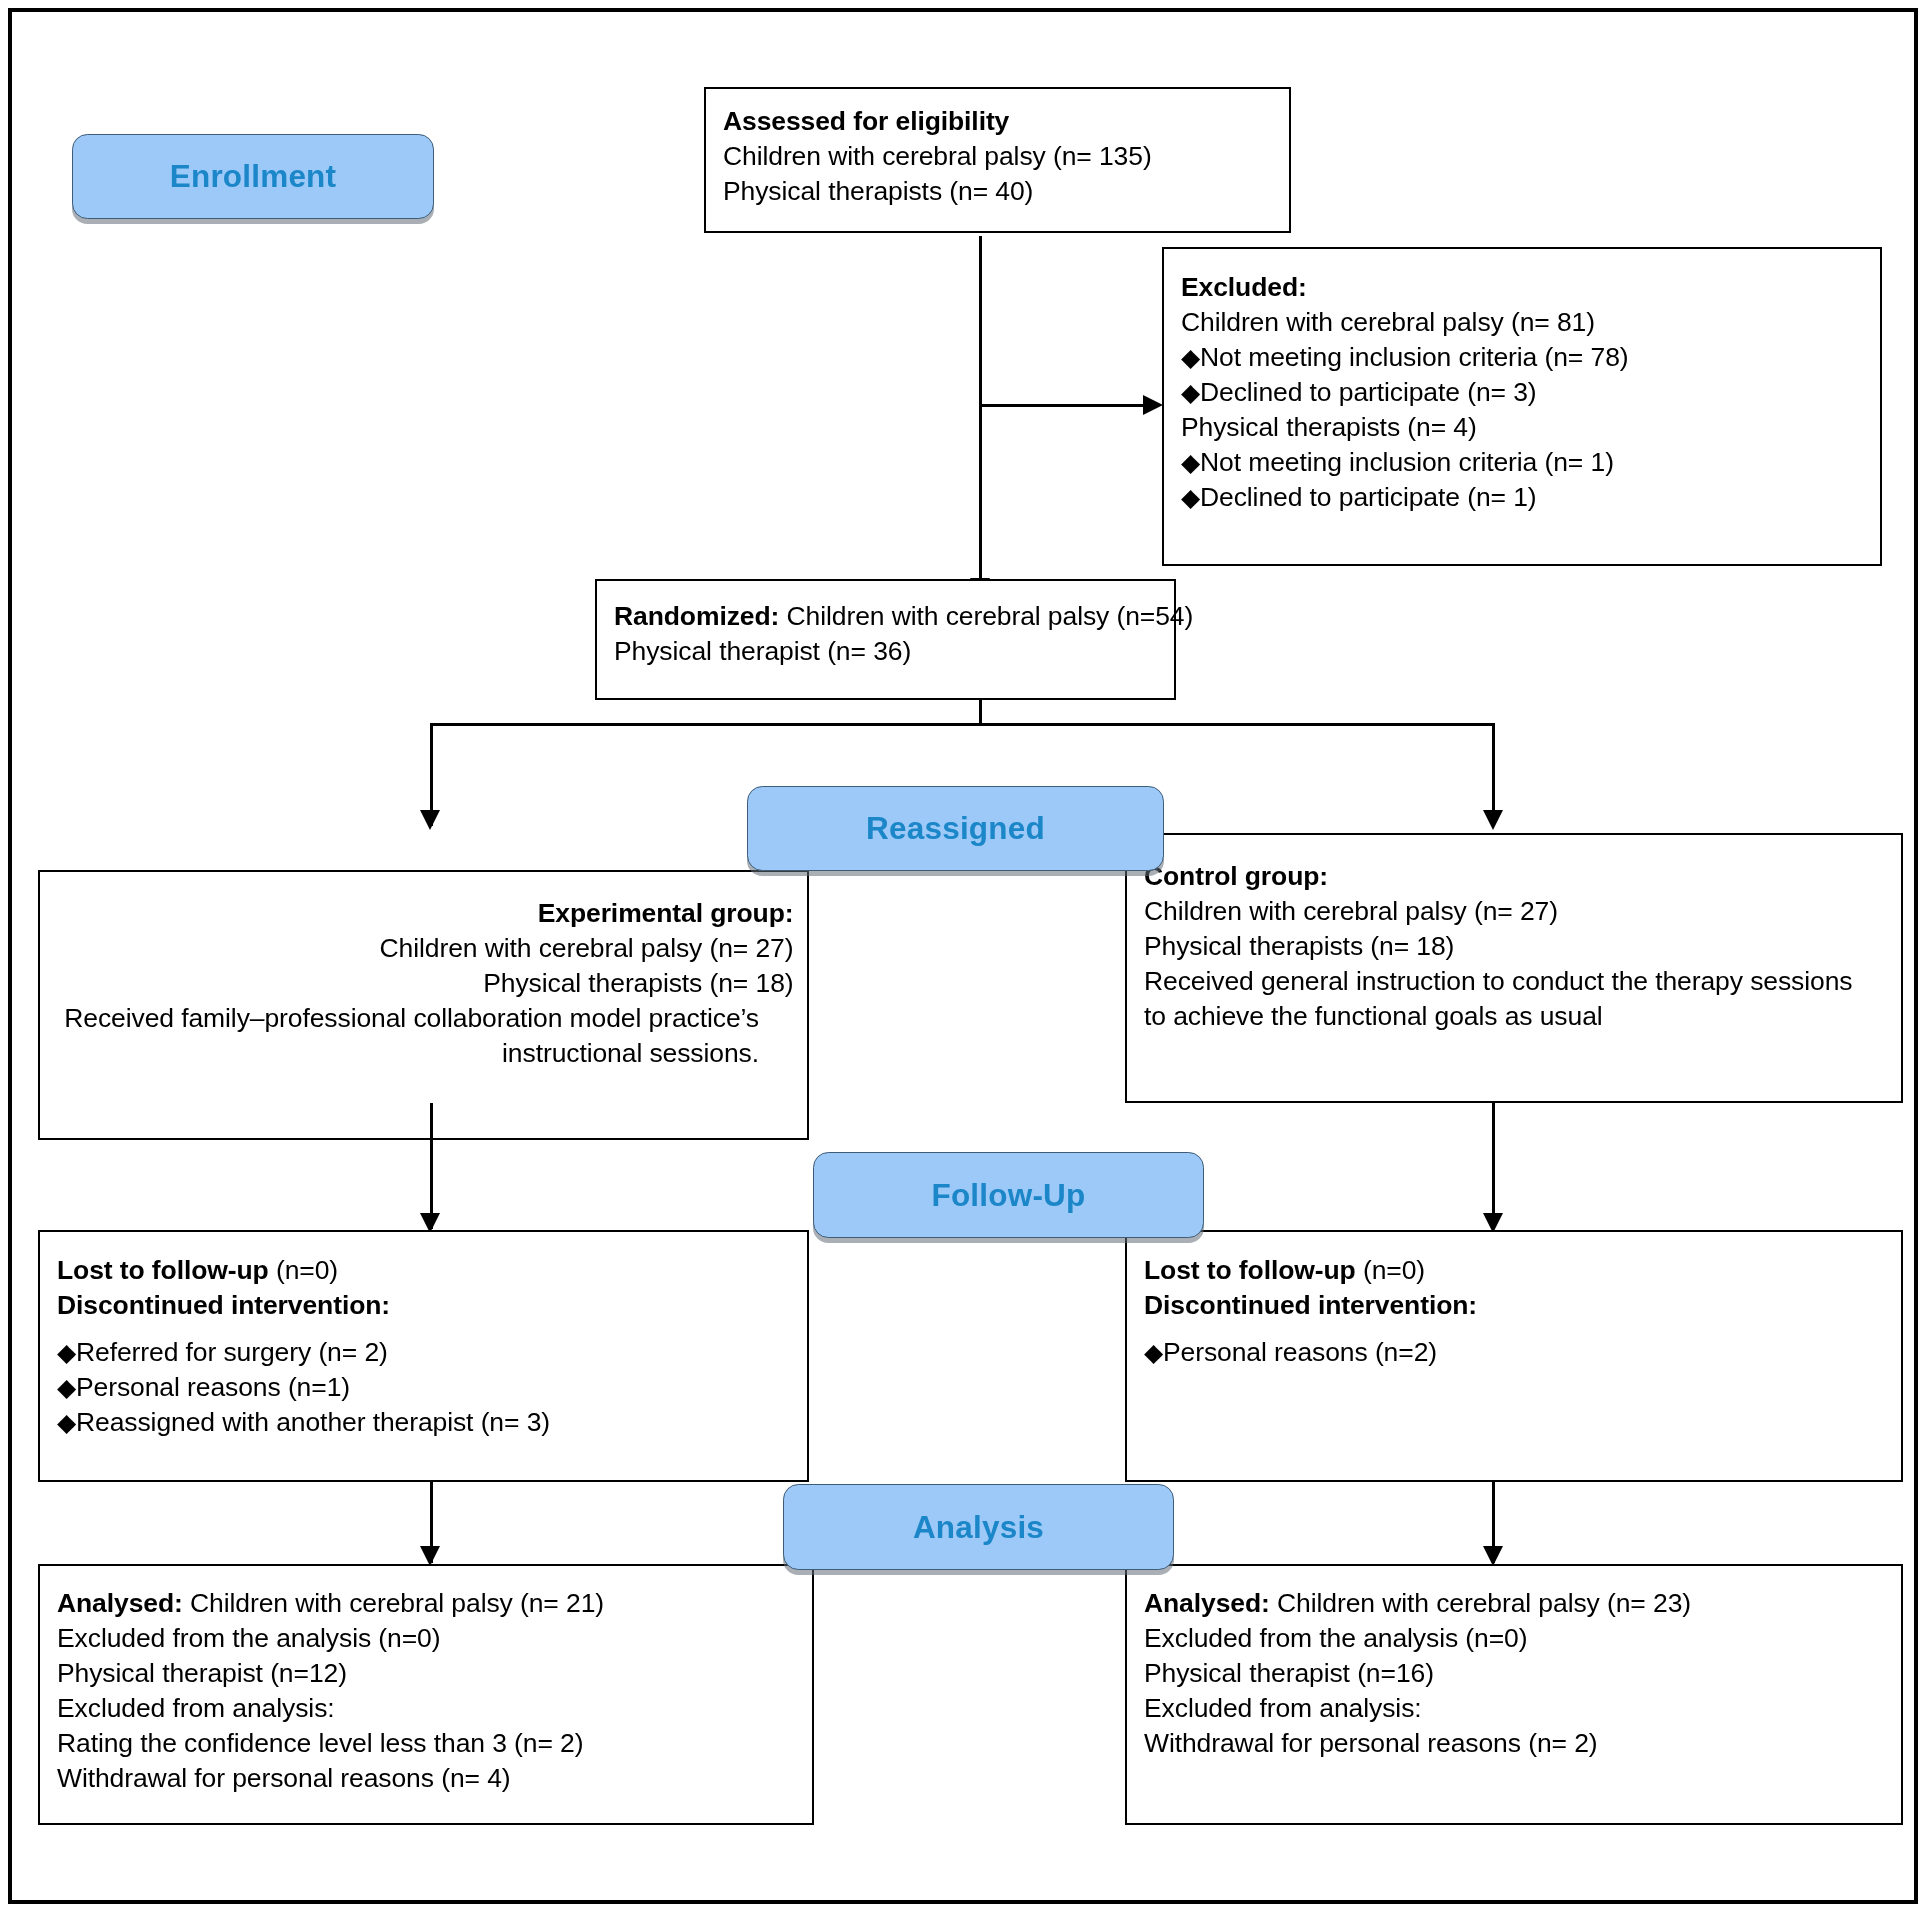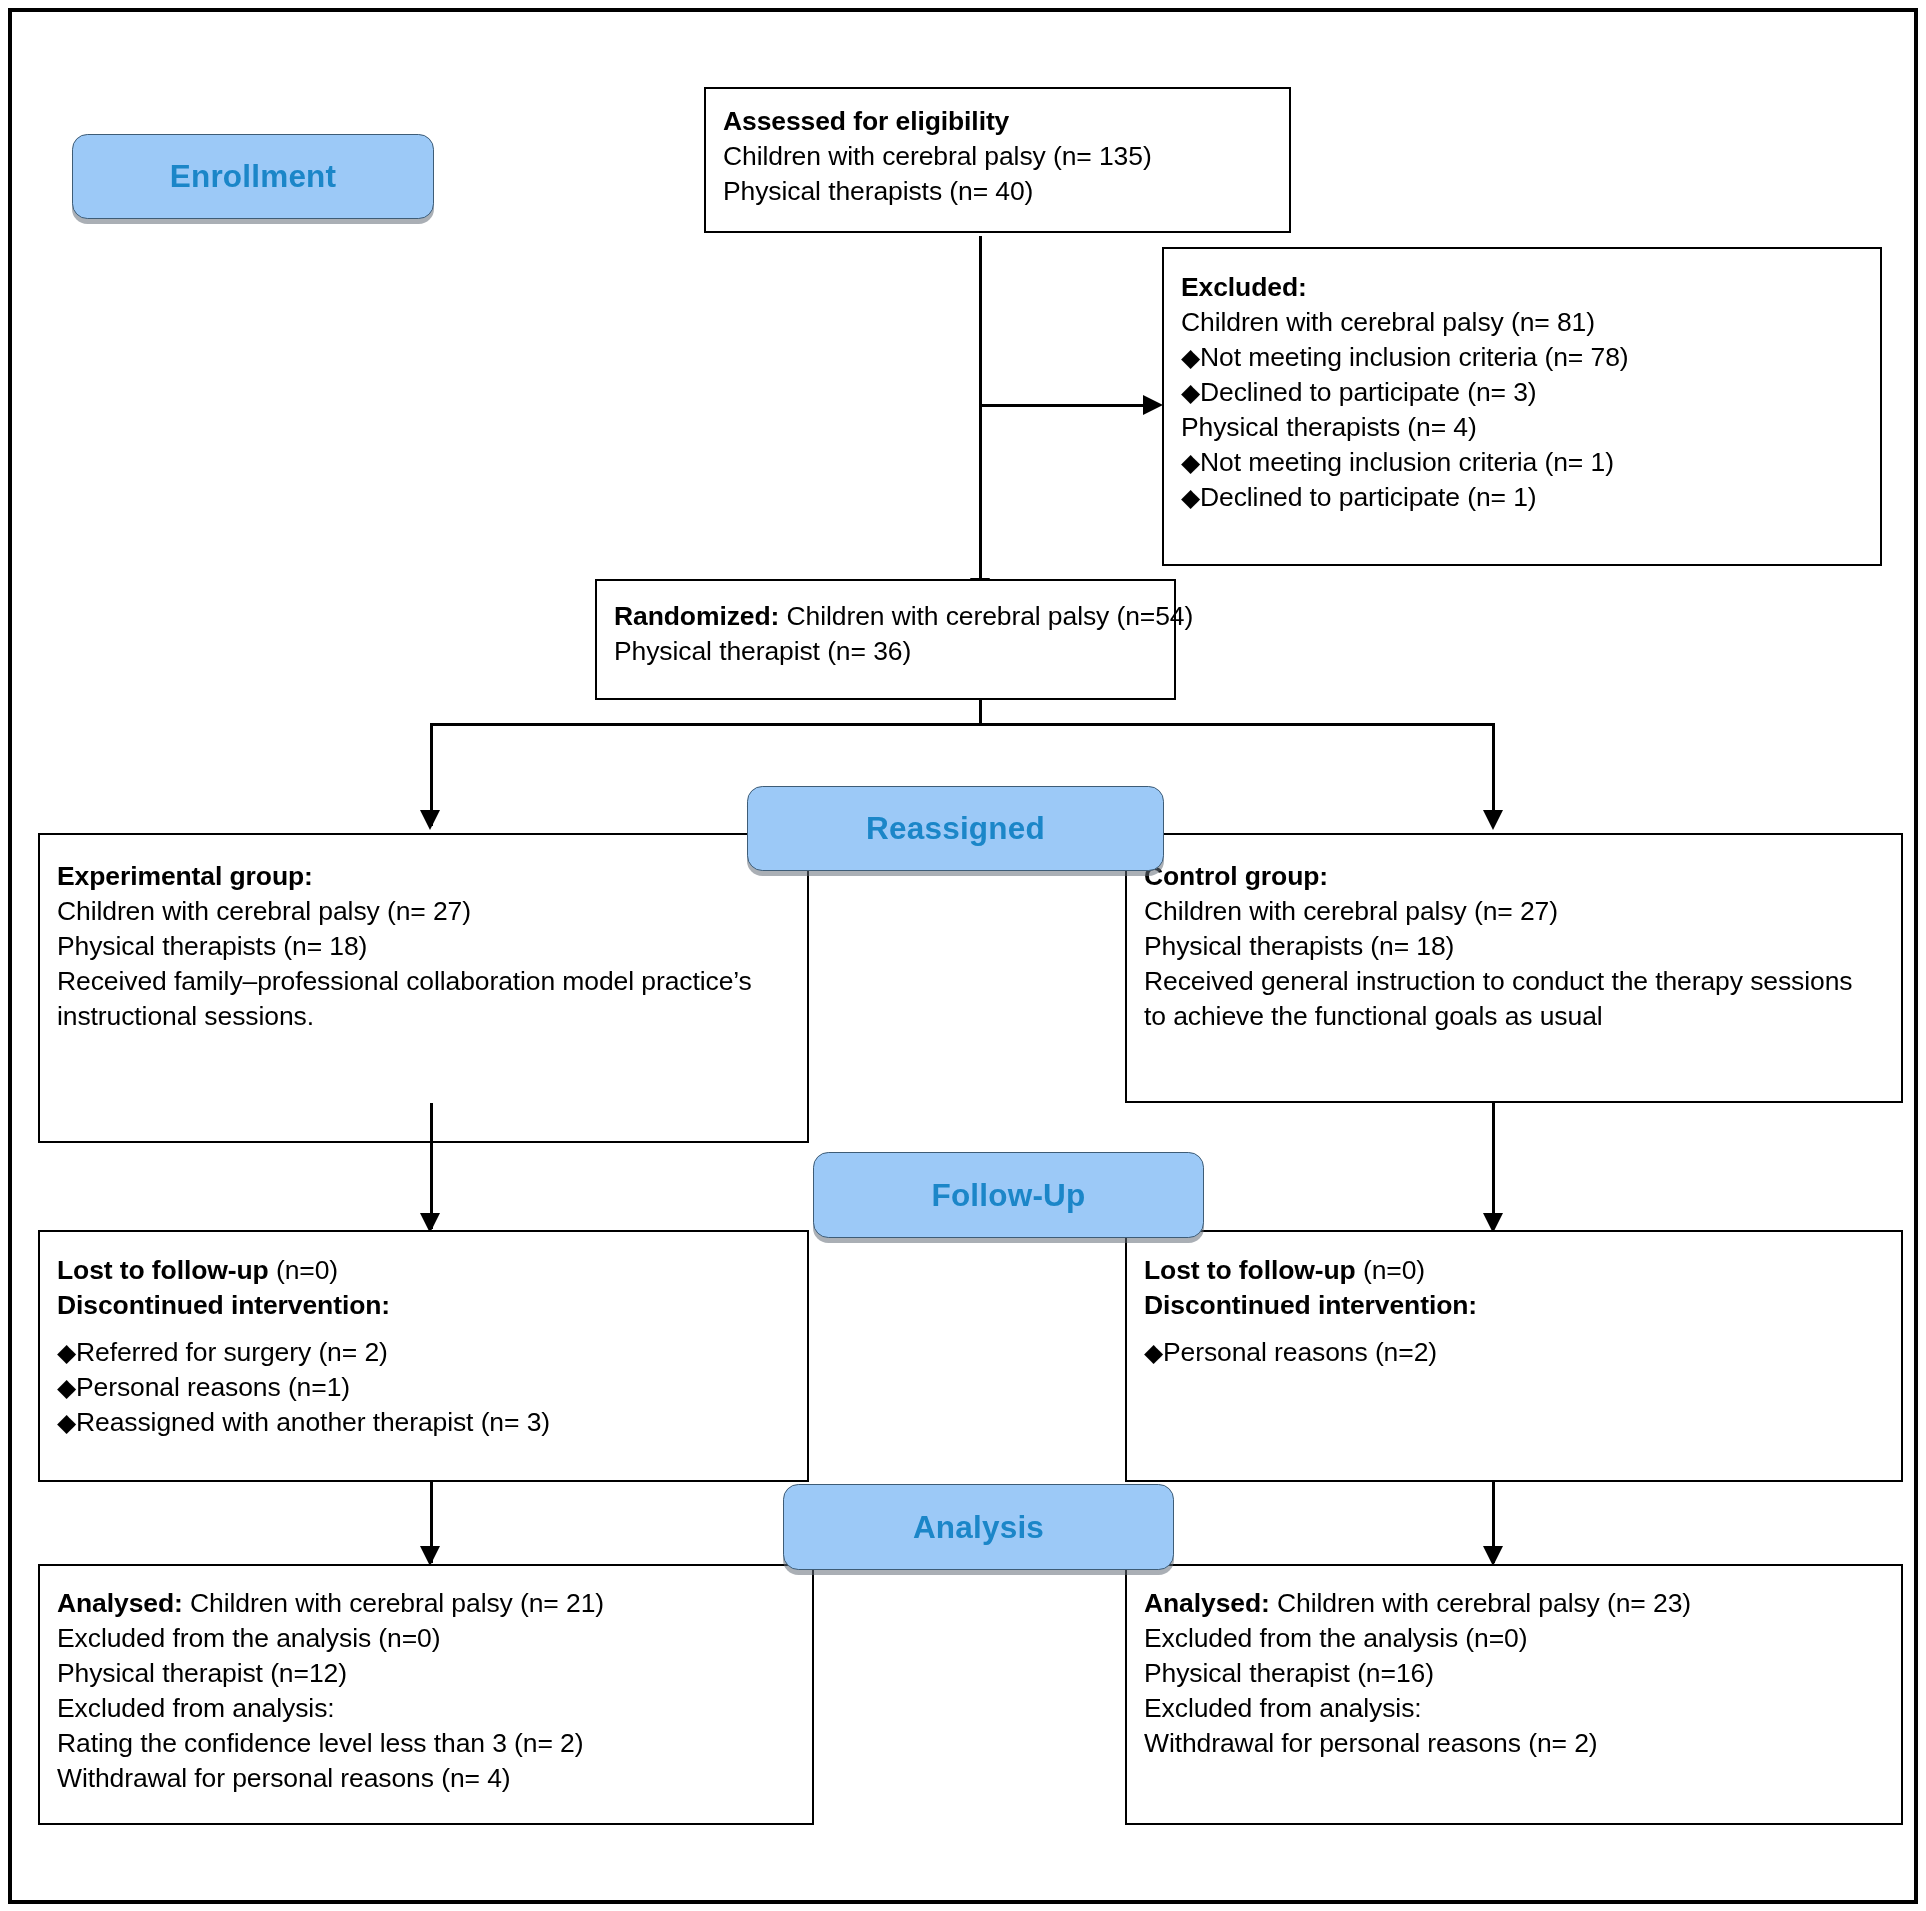--- a/index.html
+++ b/index.html
@@ -164,21 +164,21 @@
   <div class="hline" style="left:430px; top:723px; width:1065px;"></div>
   <div class="vline" style="left:430px; top:723px; height:103px;"></div>
   <div class="vline" style="left:1492px; top:723px; height:103px;"></div>
   <div class="arrow-down" style="left:420px; top:810px;"></div>
   <div class="arrow-down" style="left:1483px; top:810px;"></div>
 
   <div class="stage" style="left:747px; top:786px; width:417px; height:85px;">
     <span>Reassigned</span>
   </div>
 
-  <div class="box" style="left:38px; top:833px; width:771px; height:310px;">
+  <div class="box" style="left:38px; top:870px; width:771px; height:270px;text-align:right;">
     <div class="box-inner" style="padding-top:24px;">
       <div class="line b">Experimental group:</div>
       <div class="line">Children with cerebral palsy (n= 27)</div>
       <div class="line">Physical therapists (n= 18)</div>
       <div class="line wrap" style="max-width:702px;">Received family–professional collaboration model practice’s instructional sessions.</div>
     </div>
   </div>
 
   <div class="box" style="left:1125px; top:833px; width:778px; height:270px;">
     <div class="box-inner" style="padding-top:24px;">

